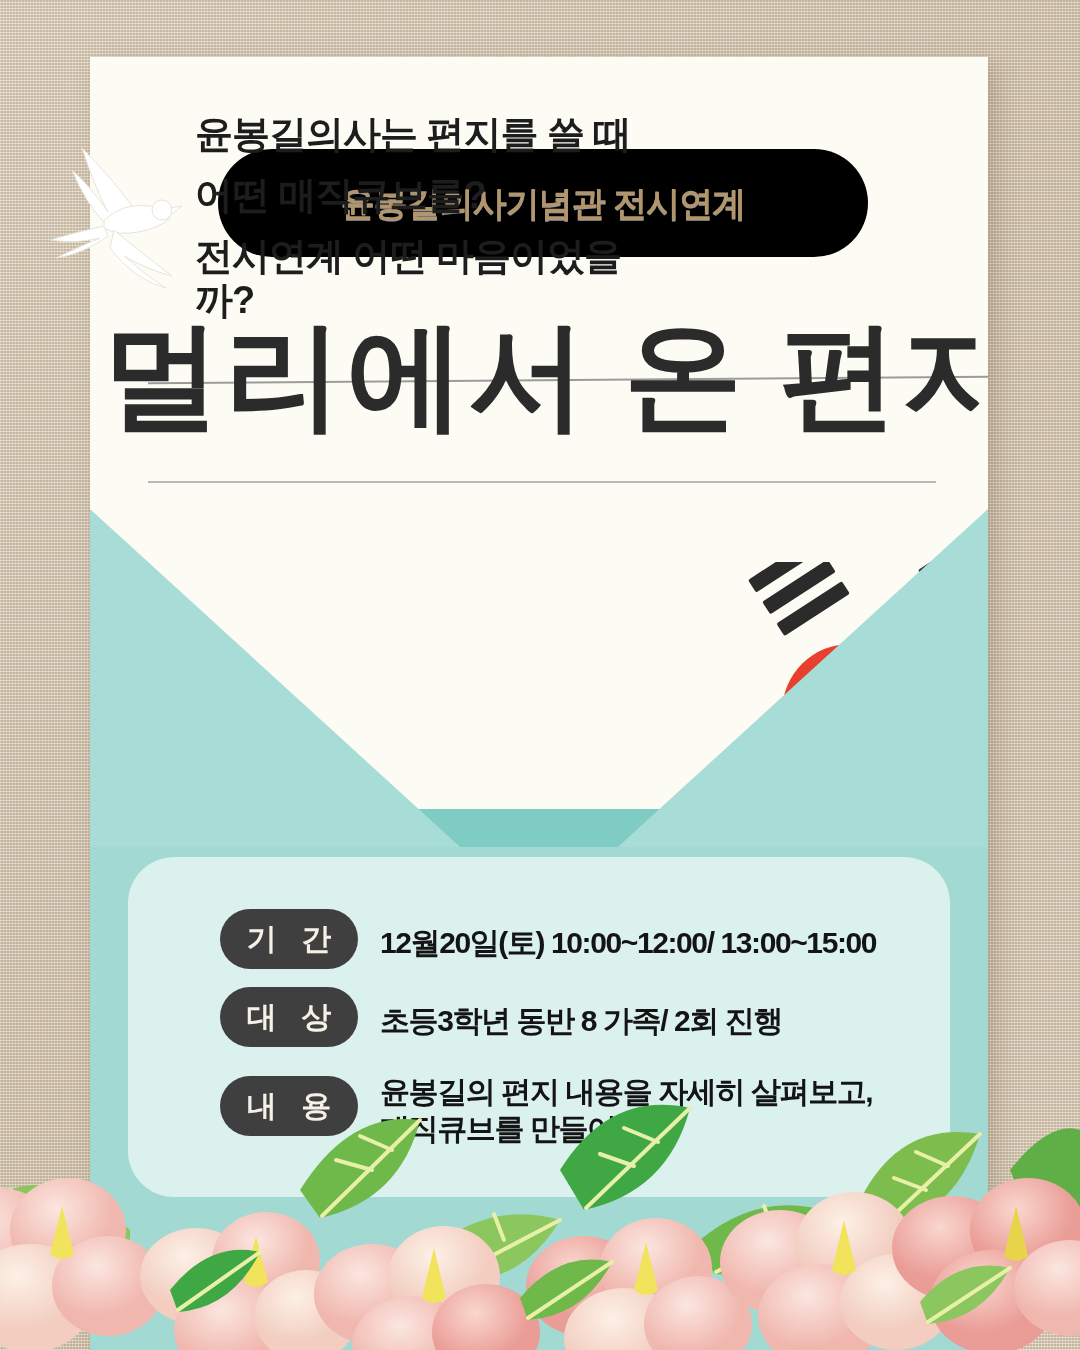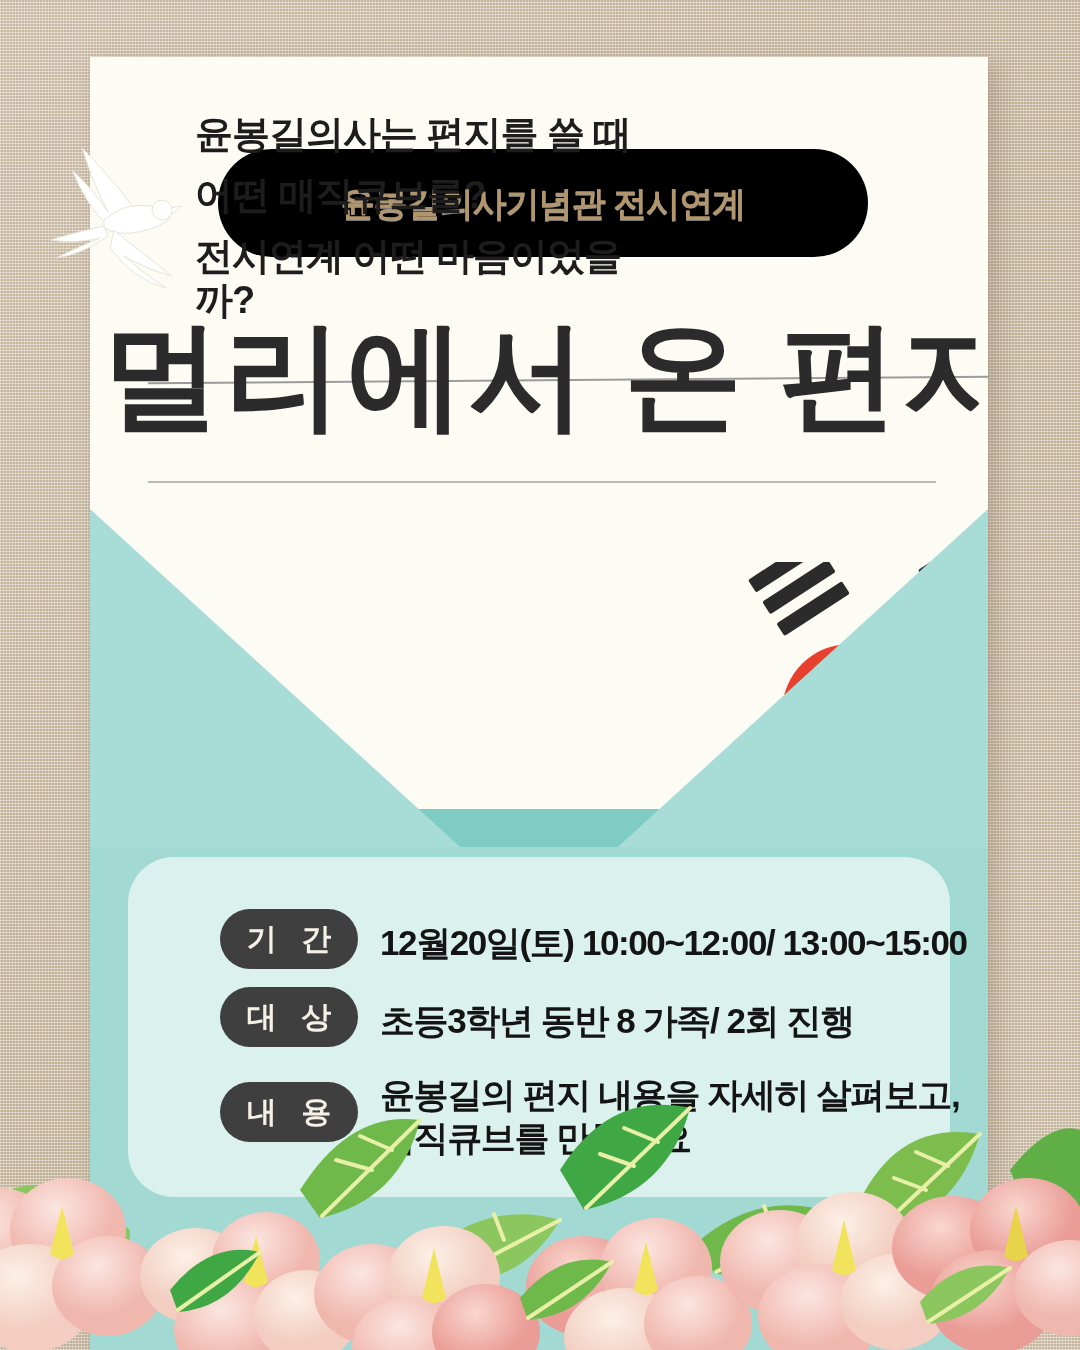--- a/index.html
+++ b/index.html
@@ -63,21 +63,21 @@
   #body p{margin:0 0 16px 0;font-size:38px;font-weight:bold;color:#1d1d1d;
     letter-spacing:-1px;line-height:1.18;}
 
   
   #rows{position:absolute;left:130px;top:852px;width:760px;z-index:5;}
   .row{display:flex;align-items:center;margin-bottom:18px;}
   .pill{flex:none;width:138px;height:60px;background:#3f3f3f;border-radius:30px;
     display:flex;align-items:center;justify-content:center;
     font-size:30px;font-weight:bold;color:#f6f1e6;letter-spacing:8px;
     text-indent:8px;margin-right:22px;}
-  .val{font-size:35px;font-weight:bold;color:#141414;letter-spacing:-1.4px;
+  .val{font-size:30px;font-weight:bold;color:#141414;letter-spacing:-1.4px;
     line-height:1.22;padding-top:9px;}
   .val span{display:block;}
 
   
   #flowers{position:absolute;left:0;bottom:0;width:1080px;height:300px;z-index:8;}
 </style>
 </head>
 <body>
 
 <div id="bg"></div>

